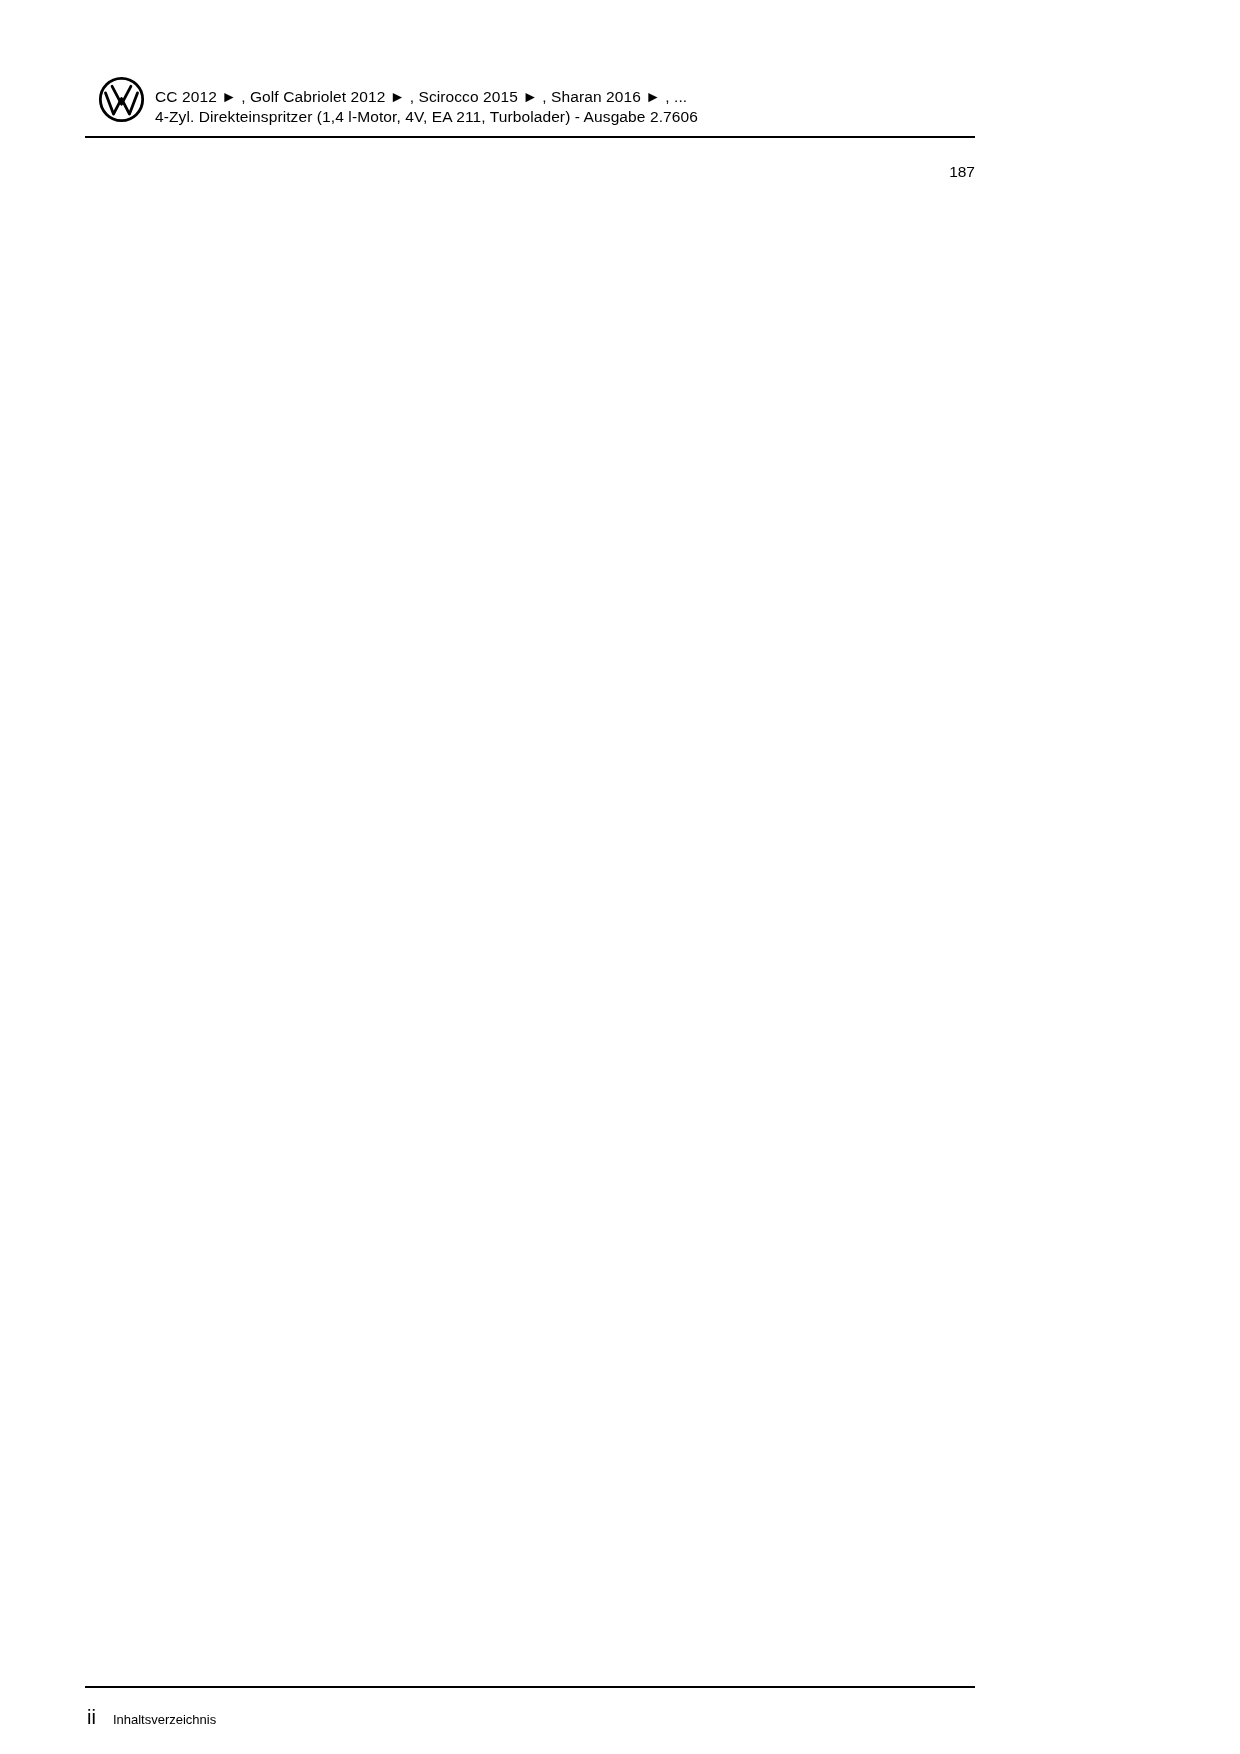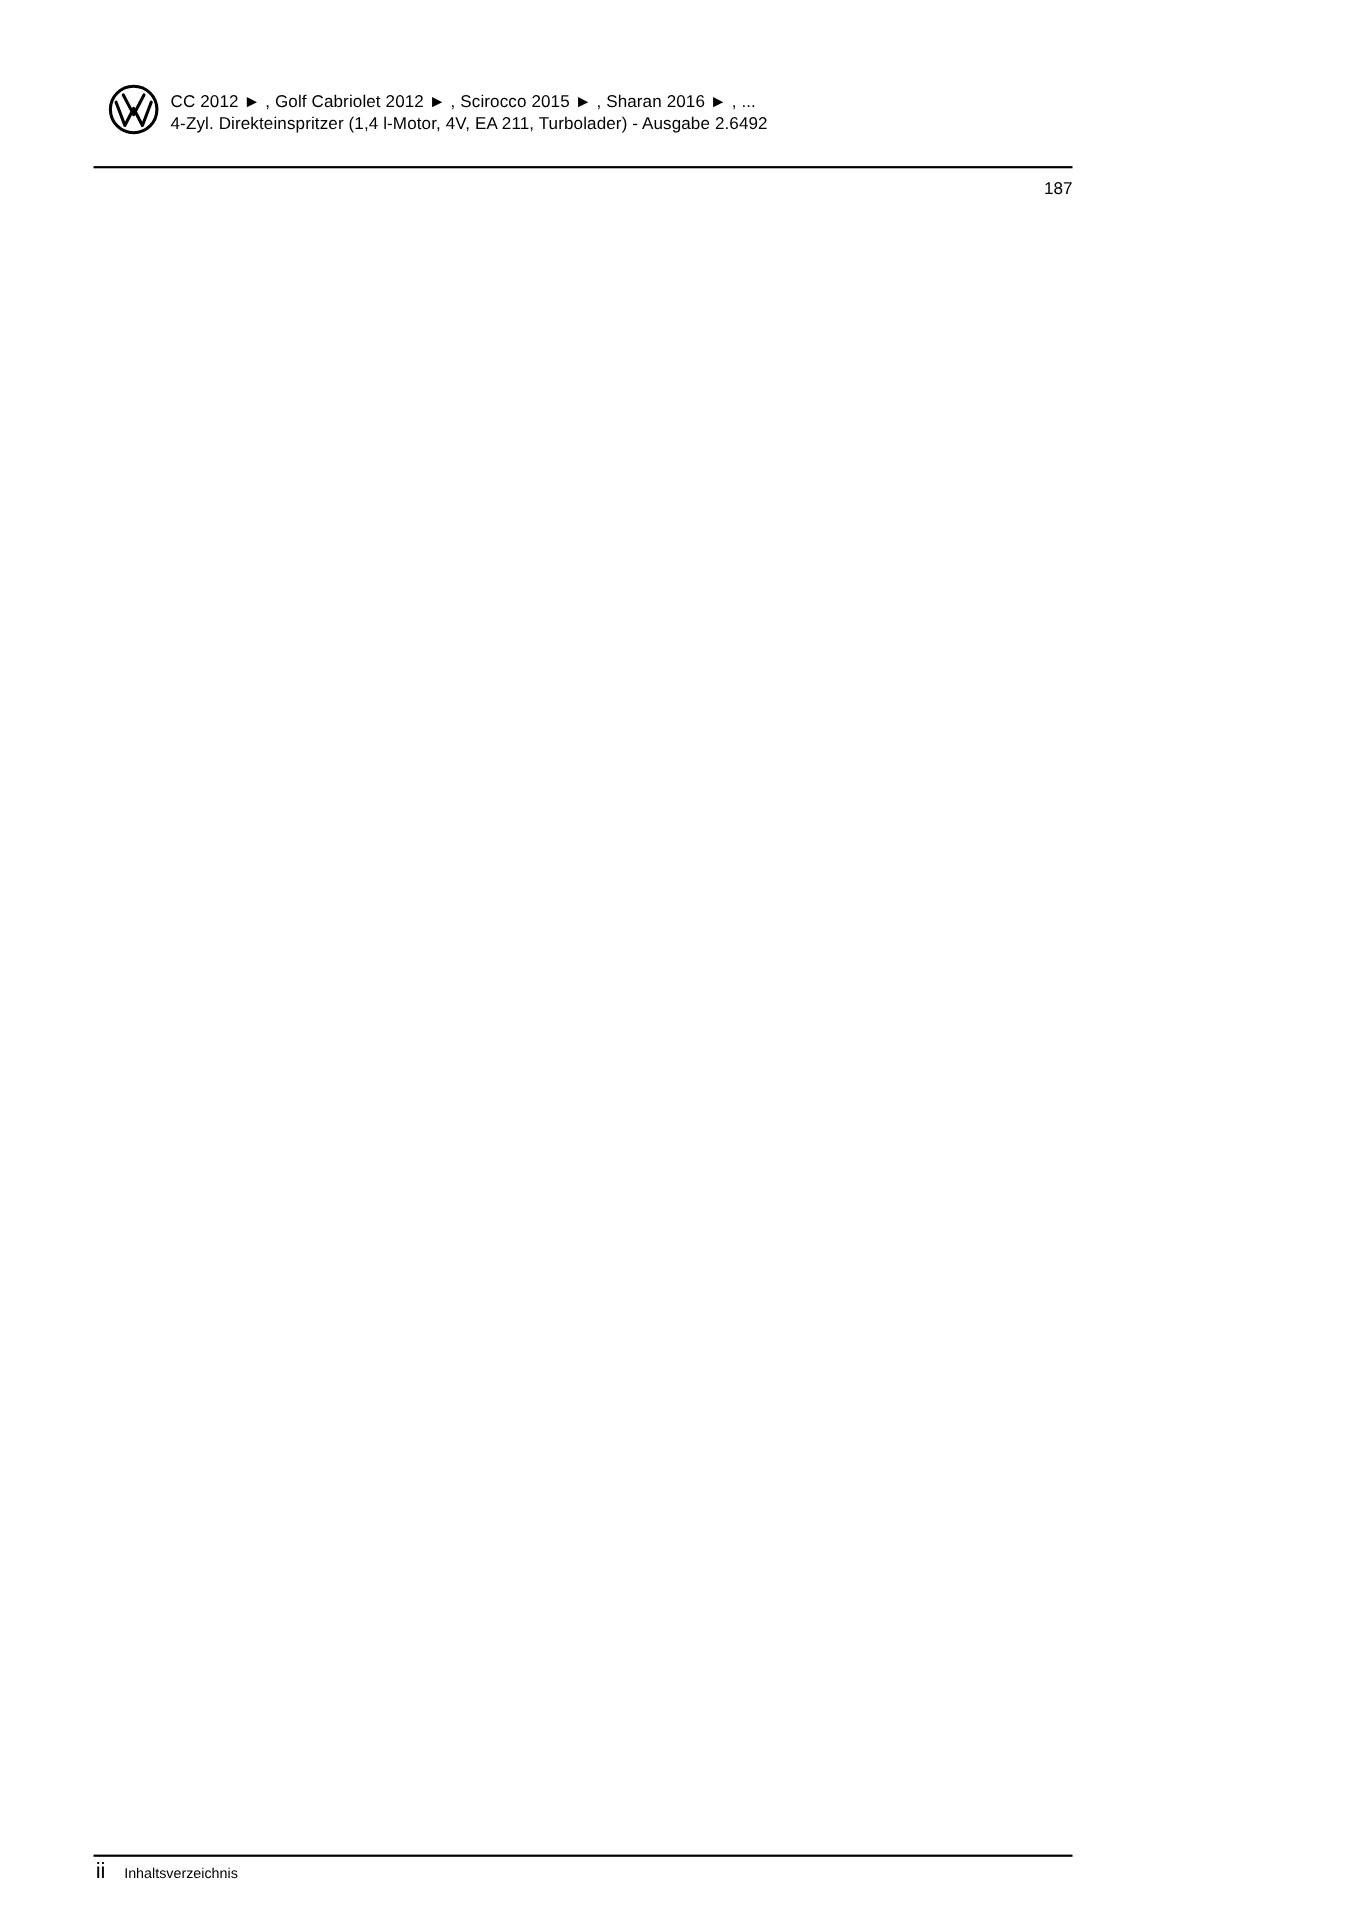--- a/index.html
+++ b/index.html
@@ -10,22 +10,22 @@
     font-family: "Liberation Sans", "DejaVu Sans", sans-serif;
     color: #000;
     overflow: hidden;
   }
   .page { position: absolute; inset: 0; background: #fff; }
 
   
   .header {
     position: absolute; left: 85px; top: 76px; width: 890px;
     border-bottom: 2px solid #000;
-    padding-bottom: 23px;
-    display: flex; align-items: center;
+    padding-bottom: 9px;
+    display: flex; align-items: flex-end;
   }
   .logo-wrap { flex: none; margin-left: 13px; margin-right: 10px; }
   .header-text { padding-top: 1px; }
   .header-line { font-size: 15.5px; line-height: 20px; letter-spacing: 0.1px; }
 
   
   .toc {
     position: absolute; left: 85px; top: 160px; width: 890px;
   }
   .row {
@@ -49,42 +49,42 @@
   .row.section { font-weight: bold; margin-top: 7px; }
   .row.chapter {
     font-size: 17.5px; line-height: 26px;
     margin-top: 15px; margin-bottom: 3px;
   }
 
   
   .footer {
     position: absolute; left: 85px; top: 1686px; width: 890px;
     border-top: 2px solid #000;
-    padding-top: 2px;
+    padding-top: 18px;
     display: flex; align-items: baseline;
   }
   .footer .roman { font-size: 20px; margin-left: 2px; }
   .footer .label { font-size: 13px; margin-left: 17px; text-align: center; }
 </style>
 </head>
 <body>
 
 <div class="page">
 
   <div class="header">
     <span class="logo-wrap">
       <svg width="47" height="47" viewBox="0 0 100 100" aria-hidden="true">
         <circle cx="50" cy="50" r="45" fill="none" stroke="#000" stroke-width="6"></circle>
         <path d="M30 22 L50 60 L70 22" fill="none" stroke="#000" stroke-width="6" stroke-linecap="round" stroke-linejoin="round"></path>
         <path d="M16 36 L33 81 L50 48 L67 81 L84 36" fill="none" stroke="#000" stroke-width="6" stroke-linecap="round" stroke-linejoin="round"></path>
       </svg>
     </span>
     <div class="header-text">
       <div class="header-line">CC 2012 ► , Golf Cabriolet 2012 ► , Scirocco 2015 ► , Sharan 2016 ► , ...</div>
-      <div class="header-line">4-Zyl. Direkteinspritzer (1,4 l-Motor, 4V, EA 211, Turbolader) - Ausgabe 2.6492</div>
+      <div class="header-line">4-Zyl. Direkteinspritzer (1,4 l-Motor, 4V, EA 211, Turbolader) - Ausgabe 2.7606</div>
     </div>
   </div>
 
   <div class="toc">
       <div class="row section">
         <span class="num">4</span>
         <span class="title">Kolben und Pleuel</span>
         <span class="leader"></span>
         <span class="page">94</span>
       </div>

